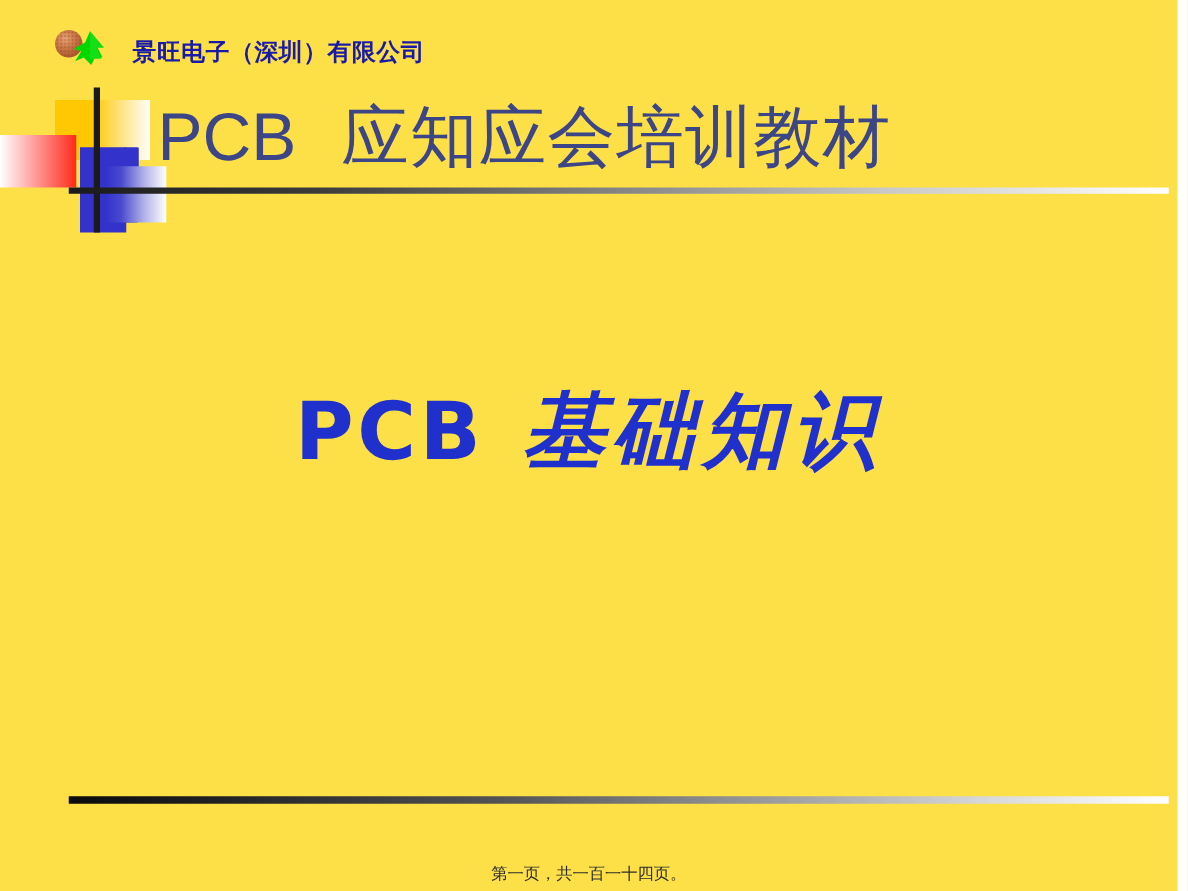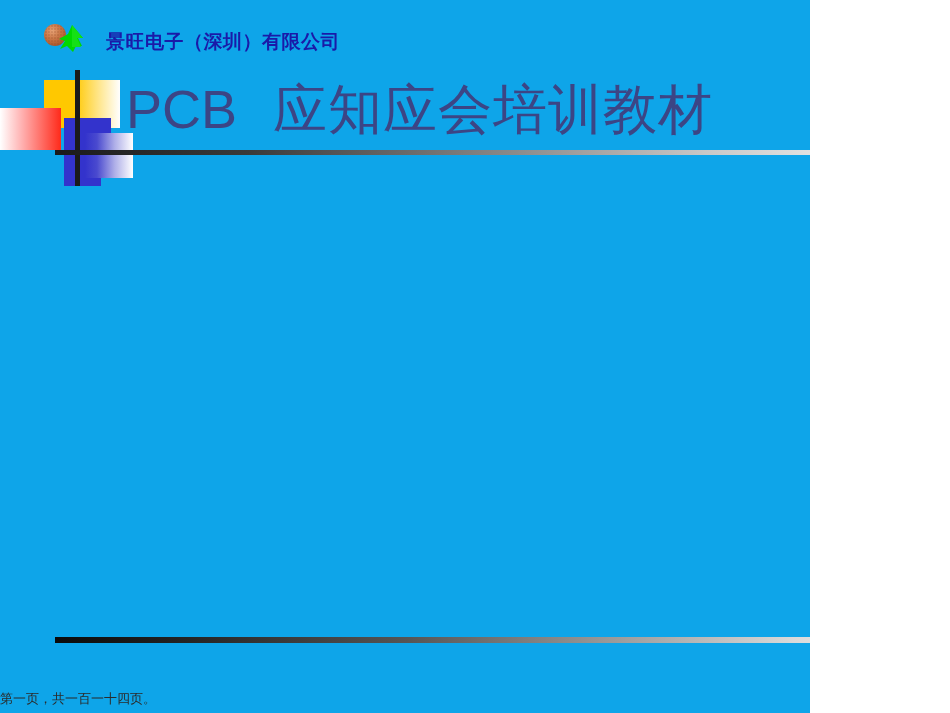--- a/index.html
+++ b/index.html
@@ -6,23 +6,23 @@
   html, body {
     margin: 0;
     padding: 0;
     background: #ffffff;
   }
   body {
     font-family: "Liberation Sans", "DejaVu Sans", sans-serif;
   }
   #slide {
     position: relative;
-    width: 810px;
+    width: 942px;
     height: 713px;
-    background: #0ea5e9;
+    background: #fde047;
     overflow: hidden;
   }
 
   
   .deco-yellow {
     position: absolute;
     left: 44px;
     top: 80px;
     width: 76px;
     height: 48px;
@@ -159,20 +159,21 @@
     letter-spacing: 6px;
     font-style: italic;
     margin-left: 26px;
   }
 
   .footer-note {
     position: absolute;
     left: 0;
     right: 0;
     top: 690px;
+    text-align: center;
     font-family: "DejaVu Sans", "Liberation Sans", sans-serif;
     font-size: 13px;
     color: #2B2B2B;
   }
 </style>
 </head>
 <body>
 
 <div id="slide">
 
@@ -209,18 +210,22 @@
     </svg>
   </div>
 
   <div class="company-name">景旺电子（深圳）有限公司</div>
 
   <div class="deck-title">
     <span class="latin">PCB</span>
     <span class="cjk">应知应会培训教材</span>
   </div>
 
+  <div class="main-title">
+    <span class="mt-latin">PCB</span>
+    <span class="mt-cjk">基础知识</span>
+  </div>
 
   <div class="rule-bottom"></div>
 
   <div class="footer-note">第一页，共一百一十四页。</div>
 
 </div>
 
 </body></html>

